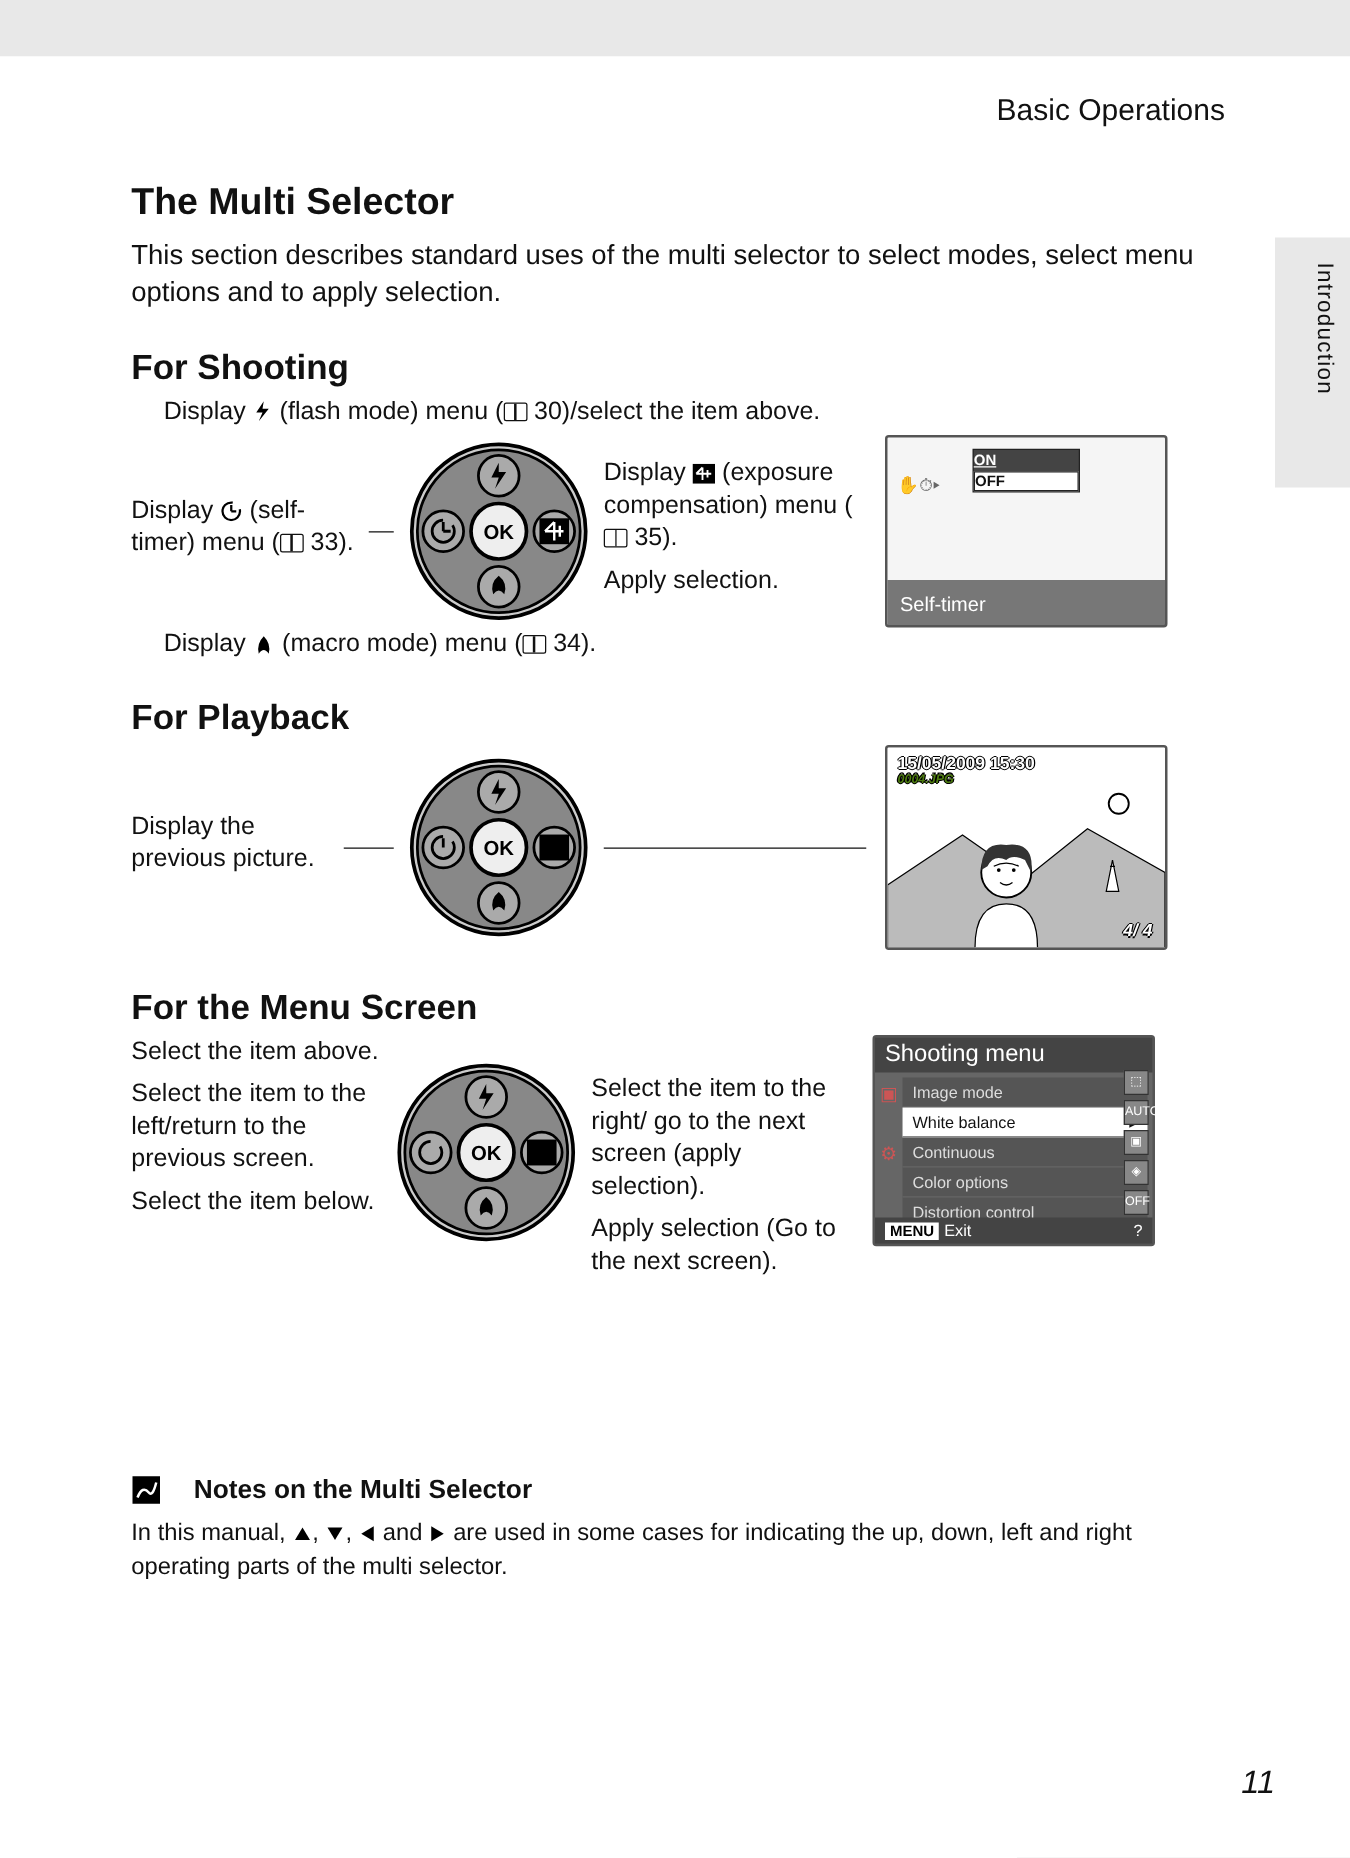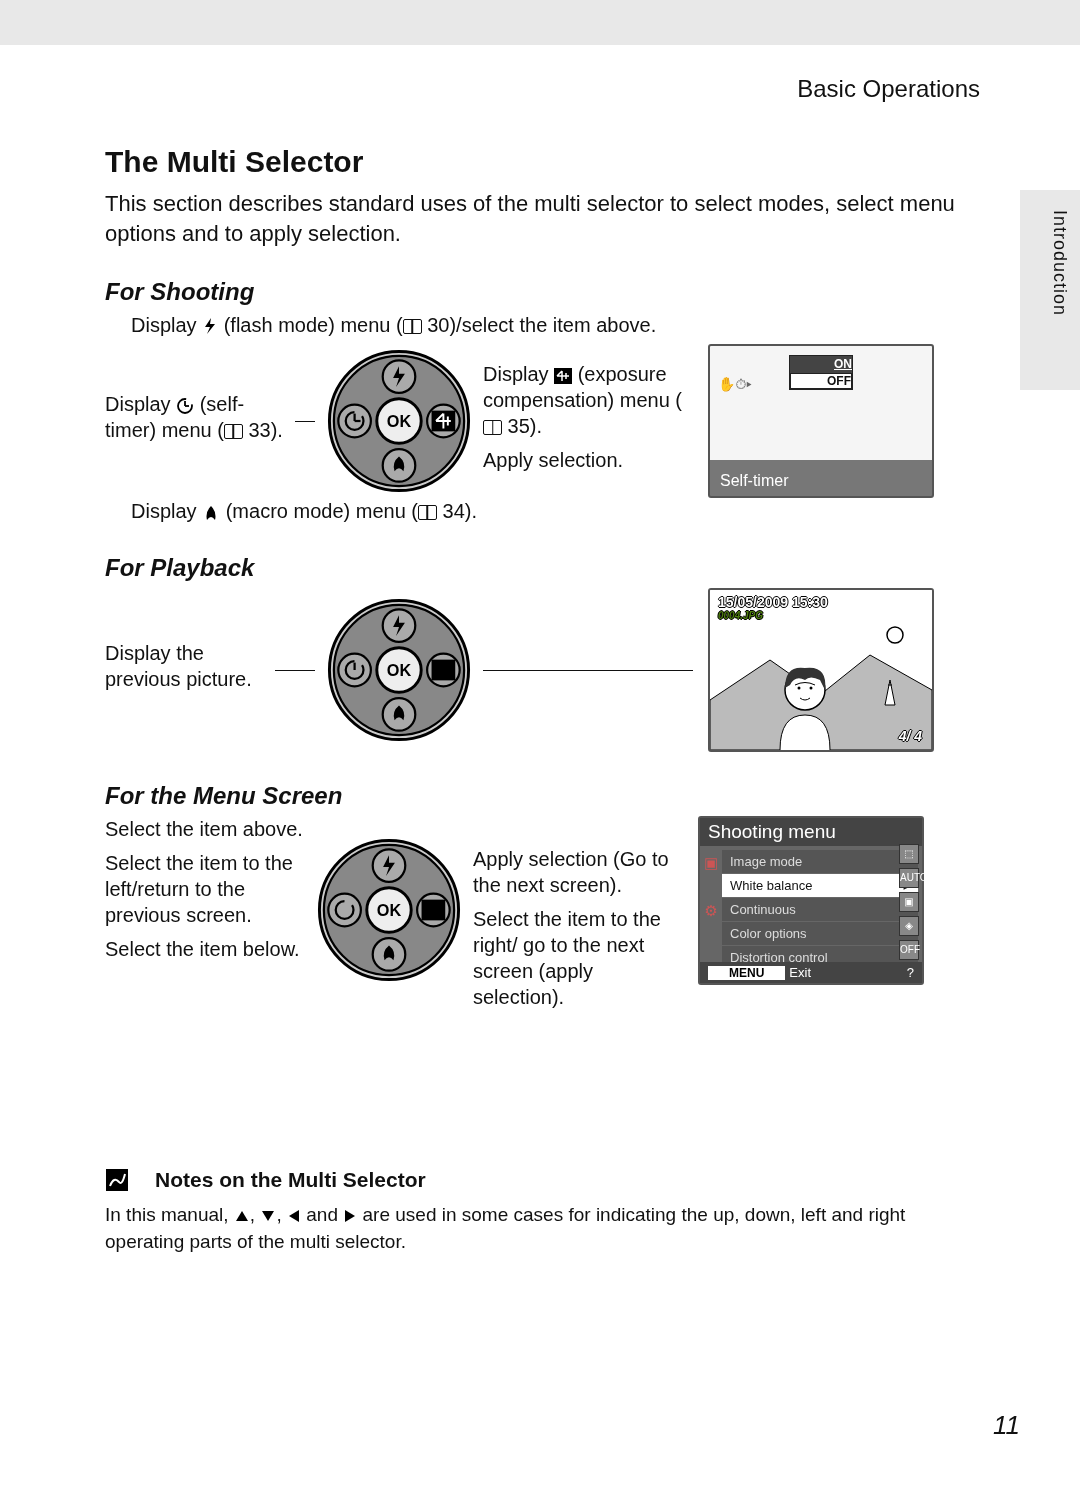--- a/index.html
+++ b/index.html
@@ -33,24 +33,23 @@
     font-size: 30px;
     font-weight: bold;
     margin: 0 0 10px 0;
   }
   .intro {
     font-size: 22px;
     line-height: 1.35;
     margin: 0 0 20px 0;
   }
   h2 {
-    font-size: 24px;
+    font-size: 28px;
     font-weight: bold;
     margin: 30px 0 6px 0;
-    font-style: italic;
   }
   .section {
     position: relative;
     margin-bottom: 10px;
   }
   .section-row {
     display: flex;
     align-items: center;
     gap: 0;
   }
@@ -135,23 +134,23 @@
   svg.dial { width: 148px; height: 148px; }
   
   .lcd1 {
     width: 222px; height: 150px;
     border: 2px solid #555; border-radius:3px;
     background: linear-gradient(#f5f5f5 0 76%, #777 76% 100%);
     position:relative;
   }
   .lcd1-onoff {
     position:absolute; top:10px; left:50%; transform:translateX(-50%);
-    width:62px;
+    width:84px;
     font-size:12px; font-weight:bold; color:#fff;
-    text-align:right;
+    text-align:left;
     background:#444;
     line-height:16px;
     box-shadow: 0 0 0 1px #222;
     text-decoration: underline;
   }
   .lcd1-off {
     background:#fff;color:#111;border:1px solid #222;
     line-height:14px;margin-top:1px;
   }
   .lcd1-icons { position:absolute; left:8px; top:30px; font-size:14px; color:#666; }
@@ -192,21 +191,21 @@
   .lcd3-menu-item.sel {
     background:#fff;color:#111;
     display:flex;justify-content:space-between;align-items:center;
   }
   .lcd3-footer {
     position:absolute;bottom:0;left:0;right:0;
     background:#444;color:#fff;font-size:13px;
     padding:3px 8px;
   }
   .lcd3-footer .menu-tag{
-    background:#fff;color:#000;font-size:12px;font-weight:bold;padding:0 21px;margin-right:4px;
+    background:#fff;color:#000;font-size:12px;font-weight:bold;padding:0 4px;margin-right:4px;
   }
   .lcd3-side-icons{position:absolute;right:3px;top:26px;width:20px;display:flex;flex-direction:column;gap:4px;}
   .lcd3-side-icons div{width:18px;height:18px;background:#888;border:1px solid #333;font-size:10px;line-height:18px;text-align:center;color:#fff;}
   .lcd3-left-icons{position:absolute;left:3px;top:36px;width:16px;display:flex;flex-direction:column;gap:30px;align-items:center;color:#c55;font-size:15px;}
   
   .connector {
     flex: 1 1 auto;
     border-top: 1.5px solid #111;
     height:0;
     min-width:10px;
@@ -360,22 +359,22 @@
             <path d="M50 13 L46 21 L50 21 L48 27 L54 18 L50 18 Z" fill="#000"></path>
             <circle cx="50" cy="80" r="11" fill="#aaa" stroke="#000" stroke-width="1.5"></circle>
             <path d="M50 74 Q45 78 47 84 Q50 80 53 84 Q55 78 50 74 Z" fill="#000"></path>
             <circle cx="20" cy="50" r="11" fill="#aaa" stroke="#000" stroke-width="1.5"></circle>
             <circle cx="20" cy="50" r="6" fill="none" stroke="#000" stroke-width="1.5" stroke-dasharray="28 6"></circle>
             <circle cx="80" cy="50" r="11" fill="#aaa" stroke="#000" stroke-width="1.5"></circle>
             <rect x="72" y="43" width="16" height="14" fill="#000"></rect>
           </svg>
         </div>
         <div class="right-labels" style="width:210px;padding-top:30px;">
+          <div class="label-block">Select the item to the right/ go to the next screen (apply selection).</div>
           <div class="label-block">Apply selection (Go to the next screen).</div>
-          <div class="label-block">Select the item to the right/ go to the next screen (apply selection).</div>
         </div>
         <div class="screenshot lcd3">
           <div class="lcd3-header">Shooting menu</div>
           <div class="lcd3-left-icons">
               <div>▣</div>
               <div>⚙</div>
             </div>
           <div class="lcd3-menu" id="lcd3-menu">
               <div class="lcd3-menu-item">Image mode</div>
               <div class="lcd3-menu-item sel">White balance<span>▸</span></div>

